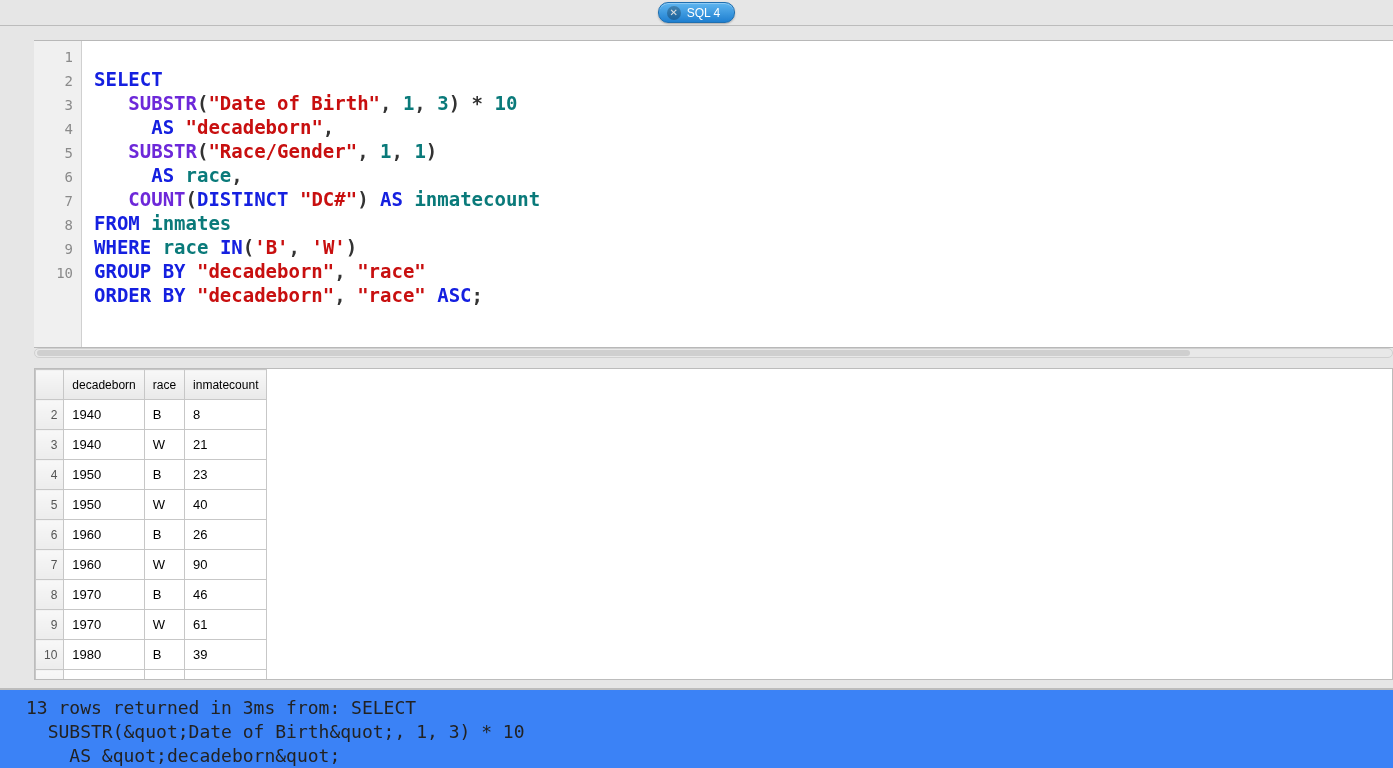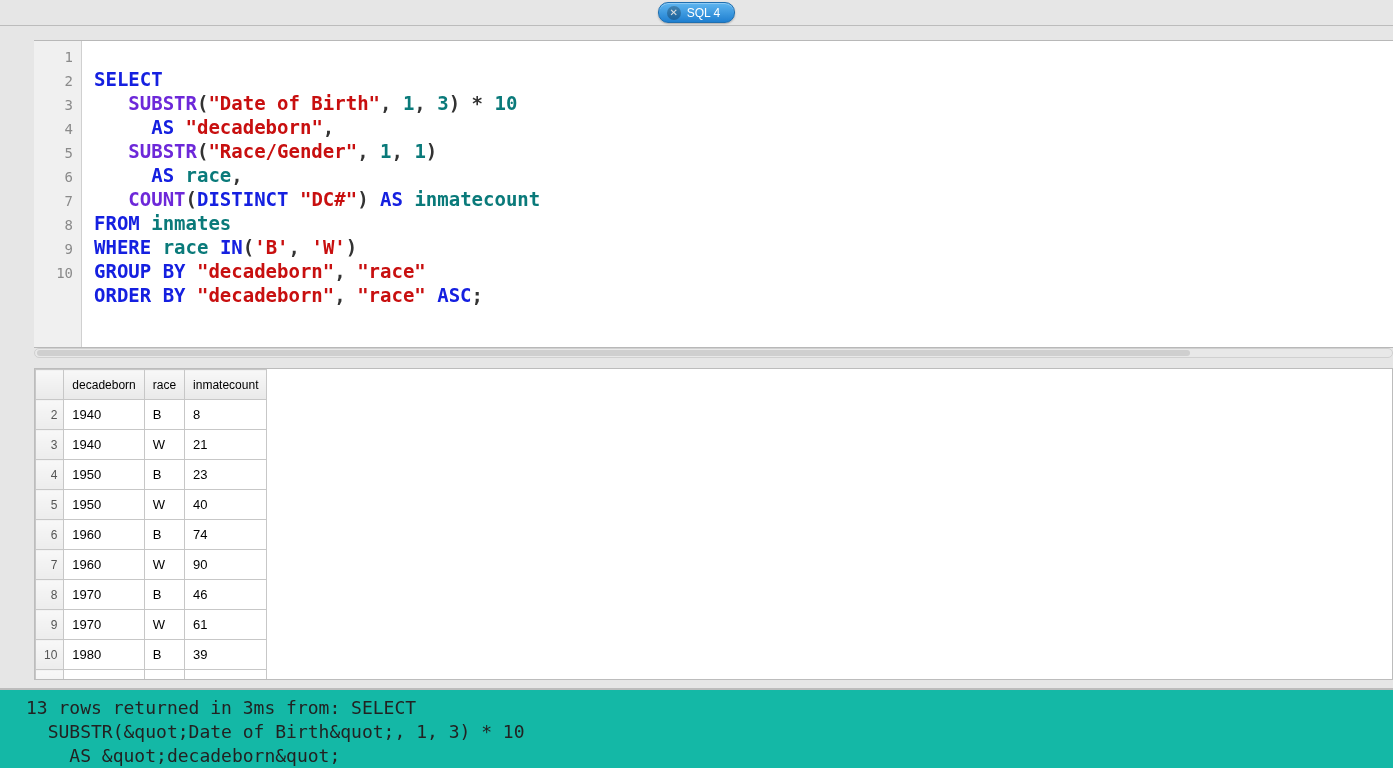--- a/index.html
+++ b/index.html
@@ -129,21 +129,21 @@
     padding-right: 6px;
     font-size: 12px;
   }
   .results-table th.rn { background: linear-gradient(#f8f8f8,#e9e9e9); }
   .col-decade { width: 72px; }
   .col-race   { width: 34px; }
   .col-count  { width: 82px; }
   .status {
     margin-top: 8px;
     border-top: 2px solid #bcbcbc;
-    background: #14b8a6;
+    background: #3b82f6;
     font-family: Menlo, Consolas, monospace;
     font-size: 18px;
     line-height: 24px;
     padding: 6px 0 0 26px;
     color: #222;
     white-space: pre;
     flex: 1;
   }
 </style>
 </head>
@@ -209,21 +209,21 @@
         <tr>
           <td class="rn">5</td>
           <td class="col-decade">1950</td>
           <td class="col-race">W</td>
           <td class="col-count">40</td>
         </tr>
         <tr>
           <td class="rn">6</td>
           <td class="col-decade">1960</td>
           <td class="col-race">B</td>
-          <td class="col-count">74</td>
+          <td class="col-count">26</td>
         </tr>
         <tr>
           <td class="rn">7</td>
           <td class="col-decade">1960</td>
           <td class="col-race">W</td>
           <td class="col-count">90</td>
         </tr>
         <tr>
           <td class="rn">8</td>
           <td class="col-decade">1970</td>

